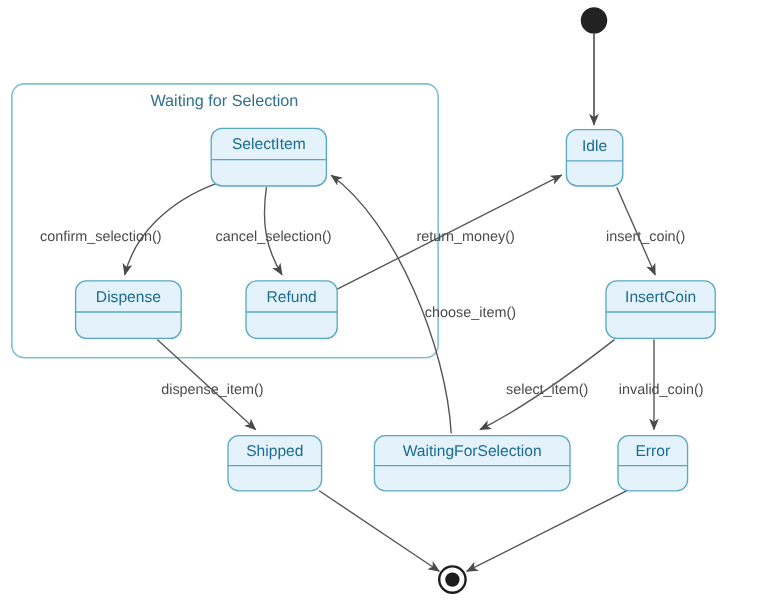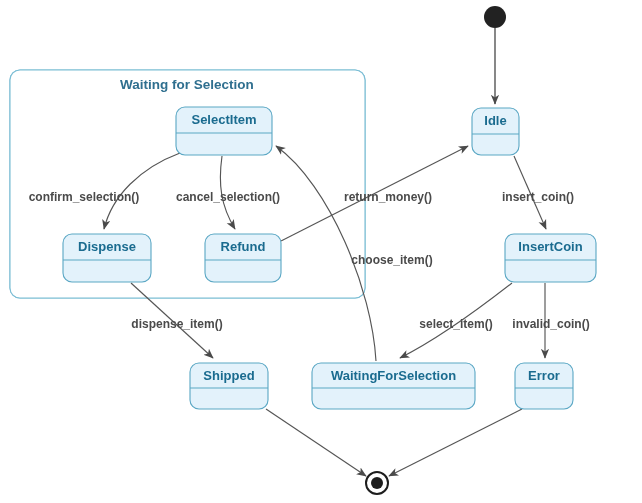--- a/index.html
+++ b/index.html
@@ -14,21 +14,20 @@
     position: relative;
     overflow: hidden;
     font-family: "Liberation Sans", sans-serif;
   }
   #diagram-root {
     position: absolute;
     left: 0;
     top: 0;
     width: 642px;
     height: 360px;
-    font-weight: bold;
   }
   svg.canvas {
     display: block;
     width: 642px;
     height: 503px;
   }
   .state-title-text {
     font-family: "Liberation Sans", sans-serif;
     font-size: 13px;
     fill: #1a6b8f;

